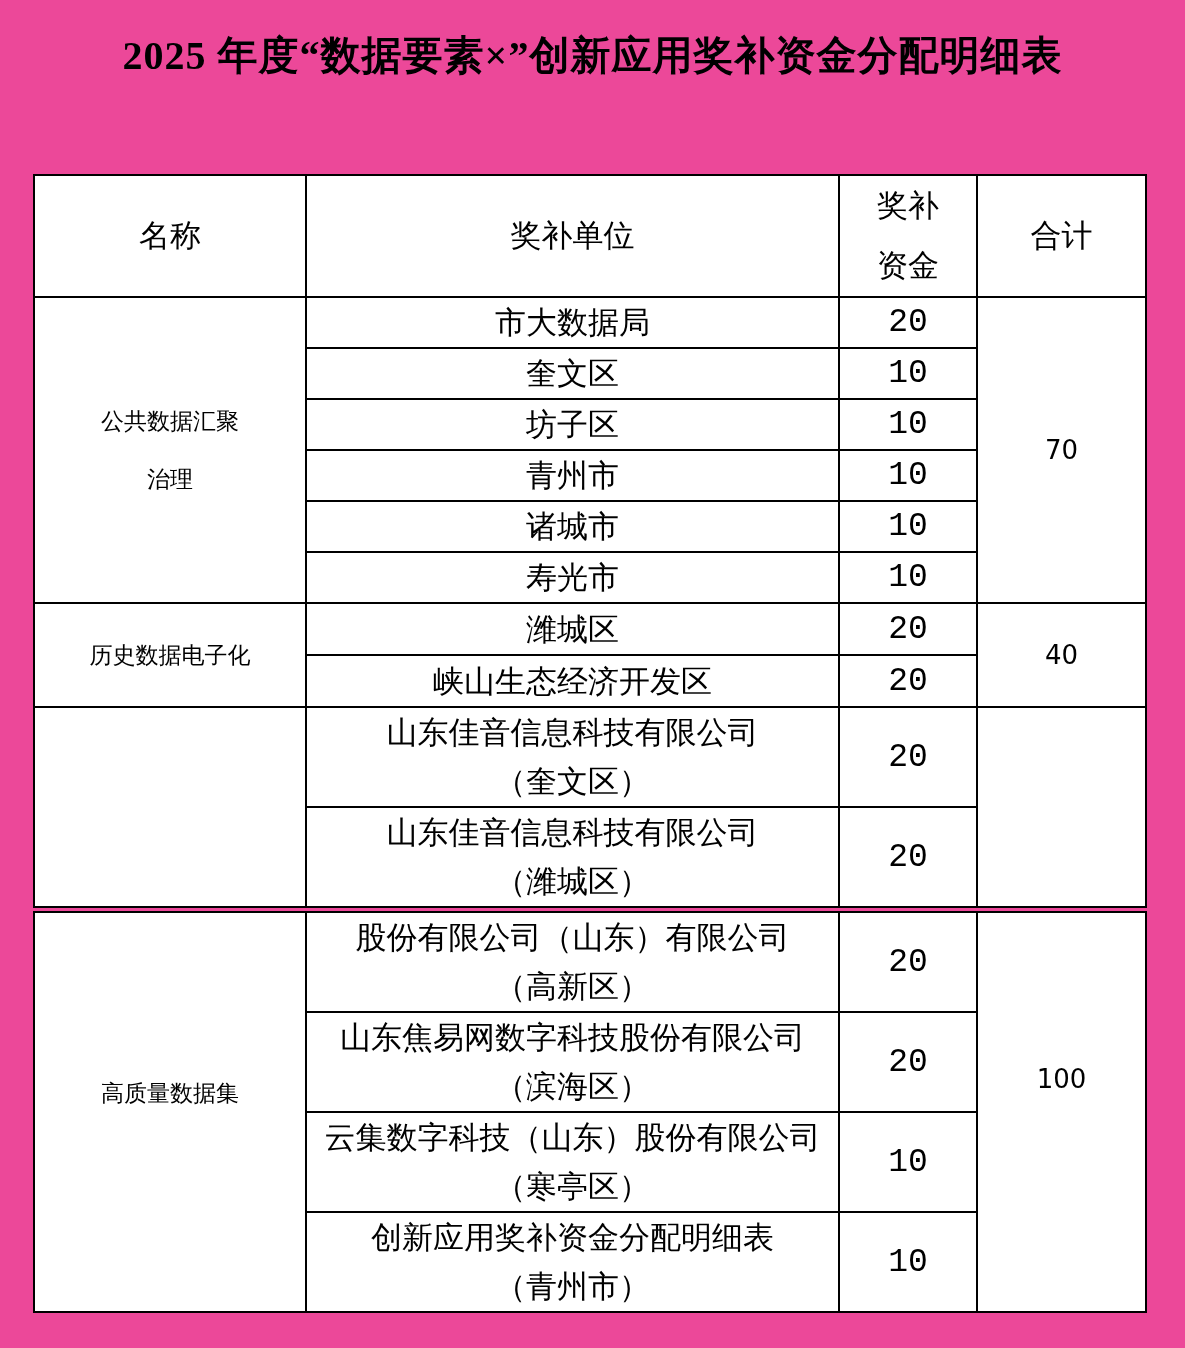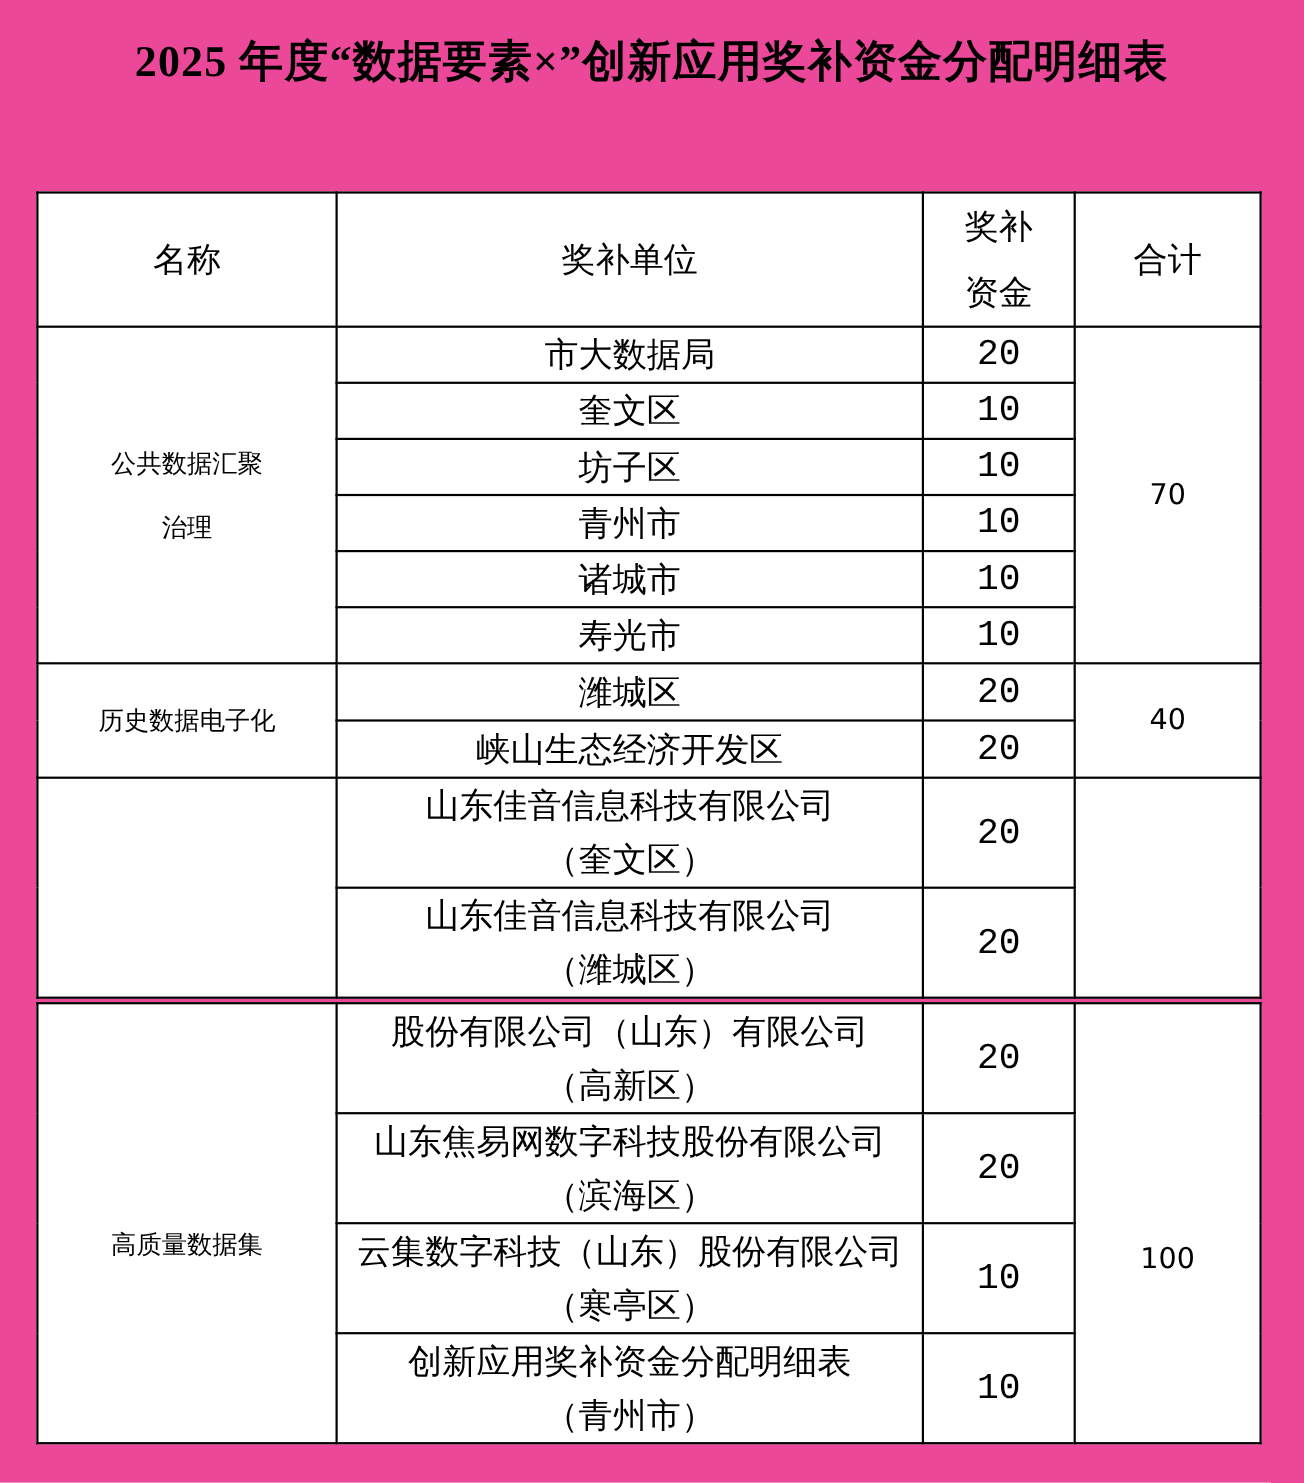--- a/index.html
+++ b/index.html
@@ -79,21 +79,21 @@
   }
   .fund-cell {
     font-family: Liberation Mono, monospace;
     font-size: 33px;
   }
   
   .vtop { vertical-align: top; }
   .first-row-band {
     height: 96px;
     display: flex;
-    align-items: flex-end;
+    align-items: flex-start;
     justify-content: center;
   }
 </style>
 </head>
 <body>
 
 <div class="page">
 
   <div class="title">2025 年度“数据要素×”创新应用奖补资金分配明细表</div>
 

